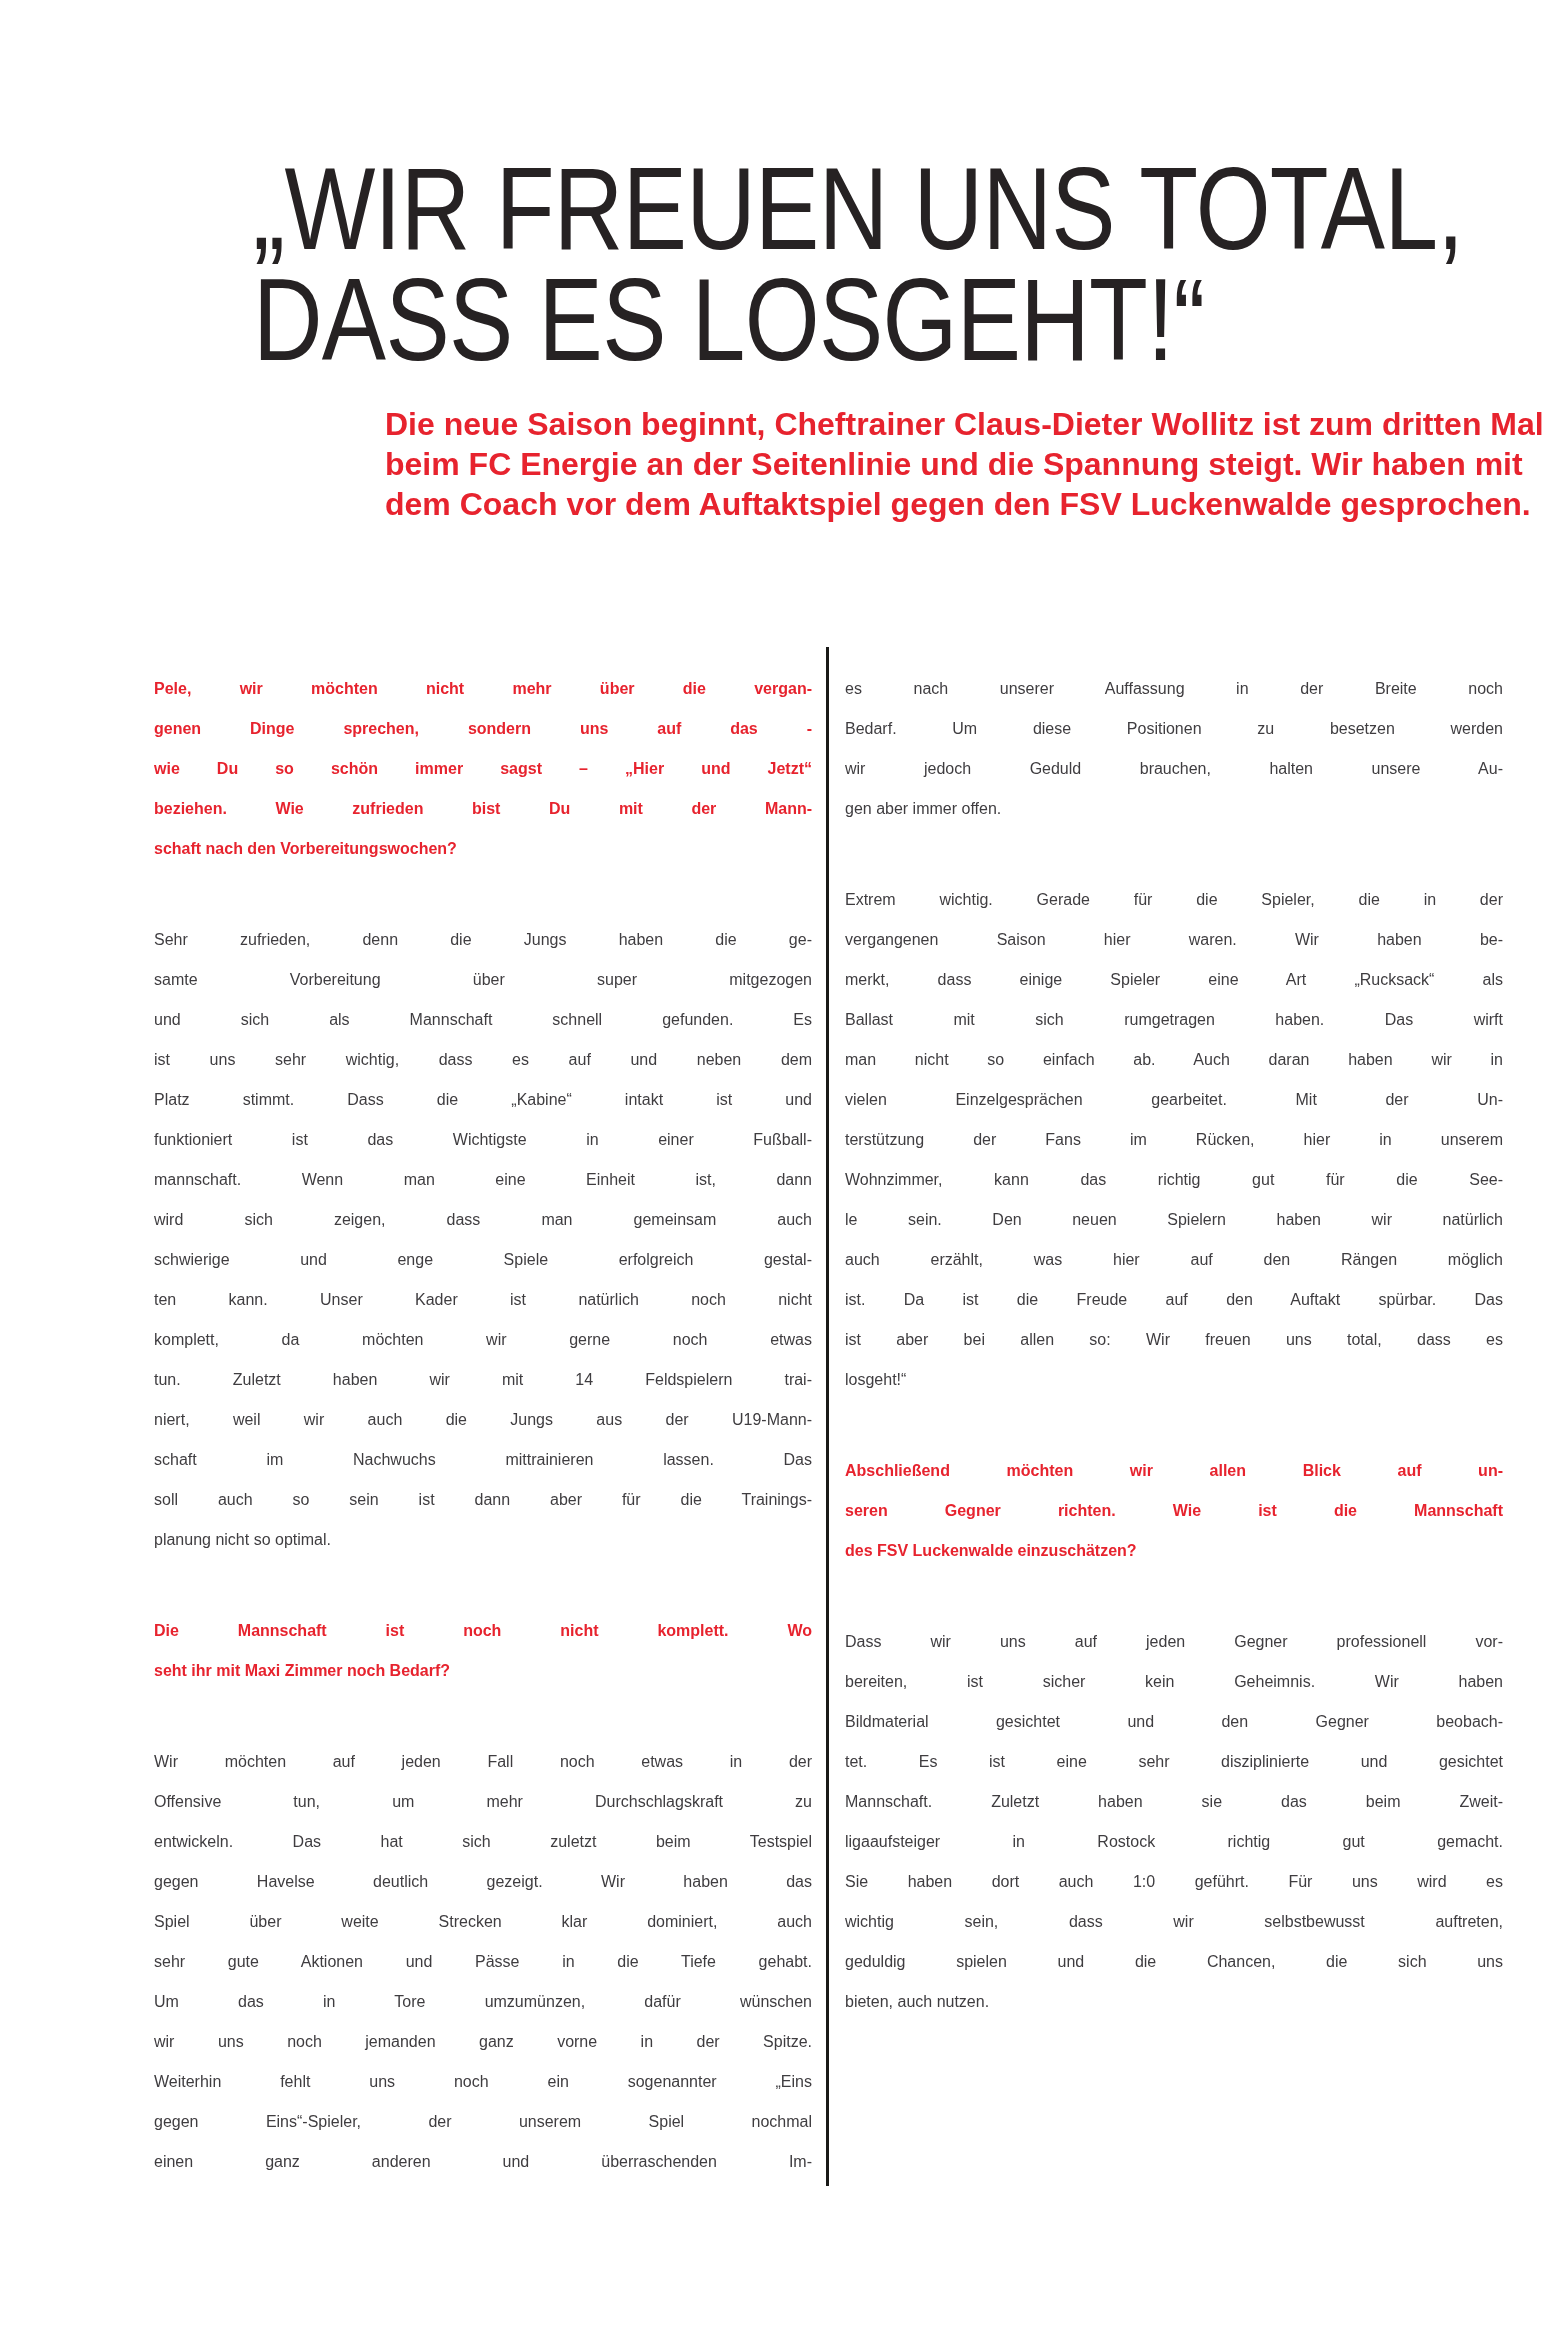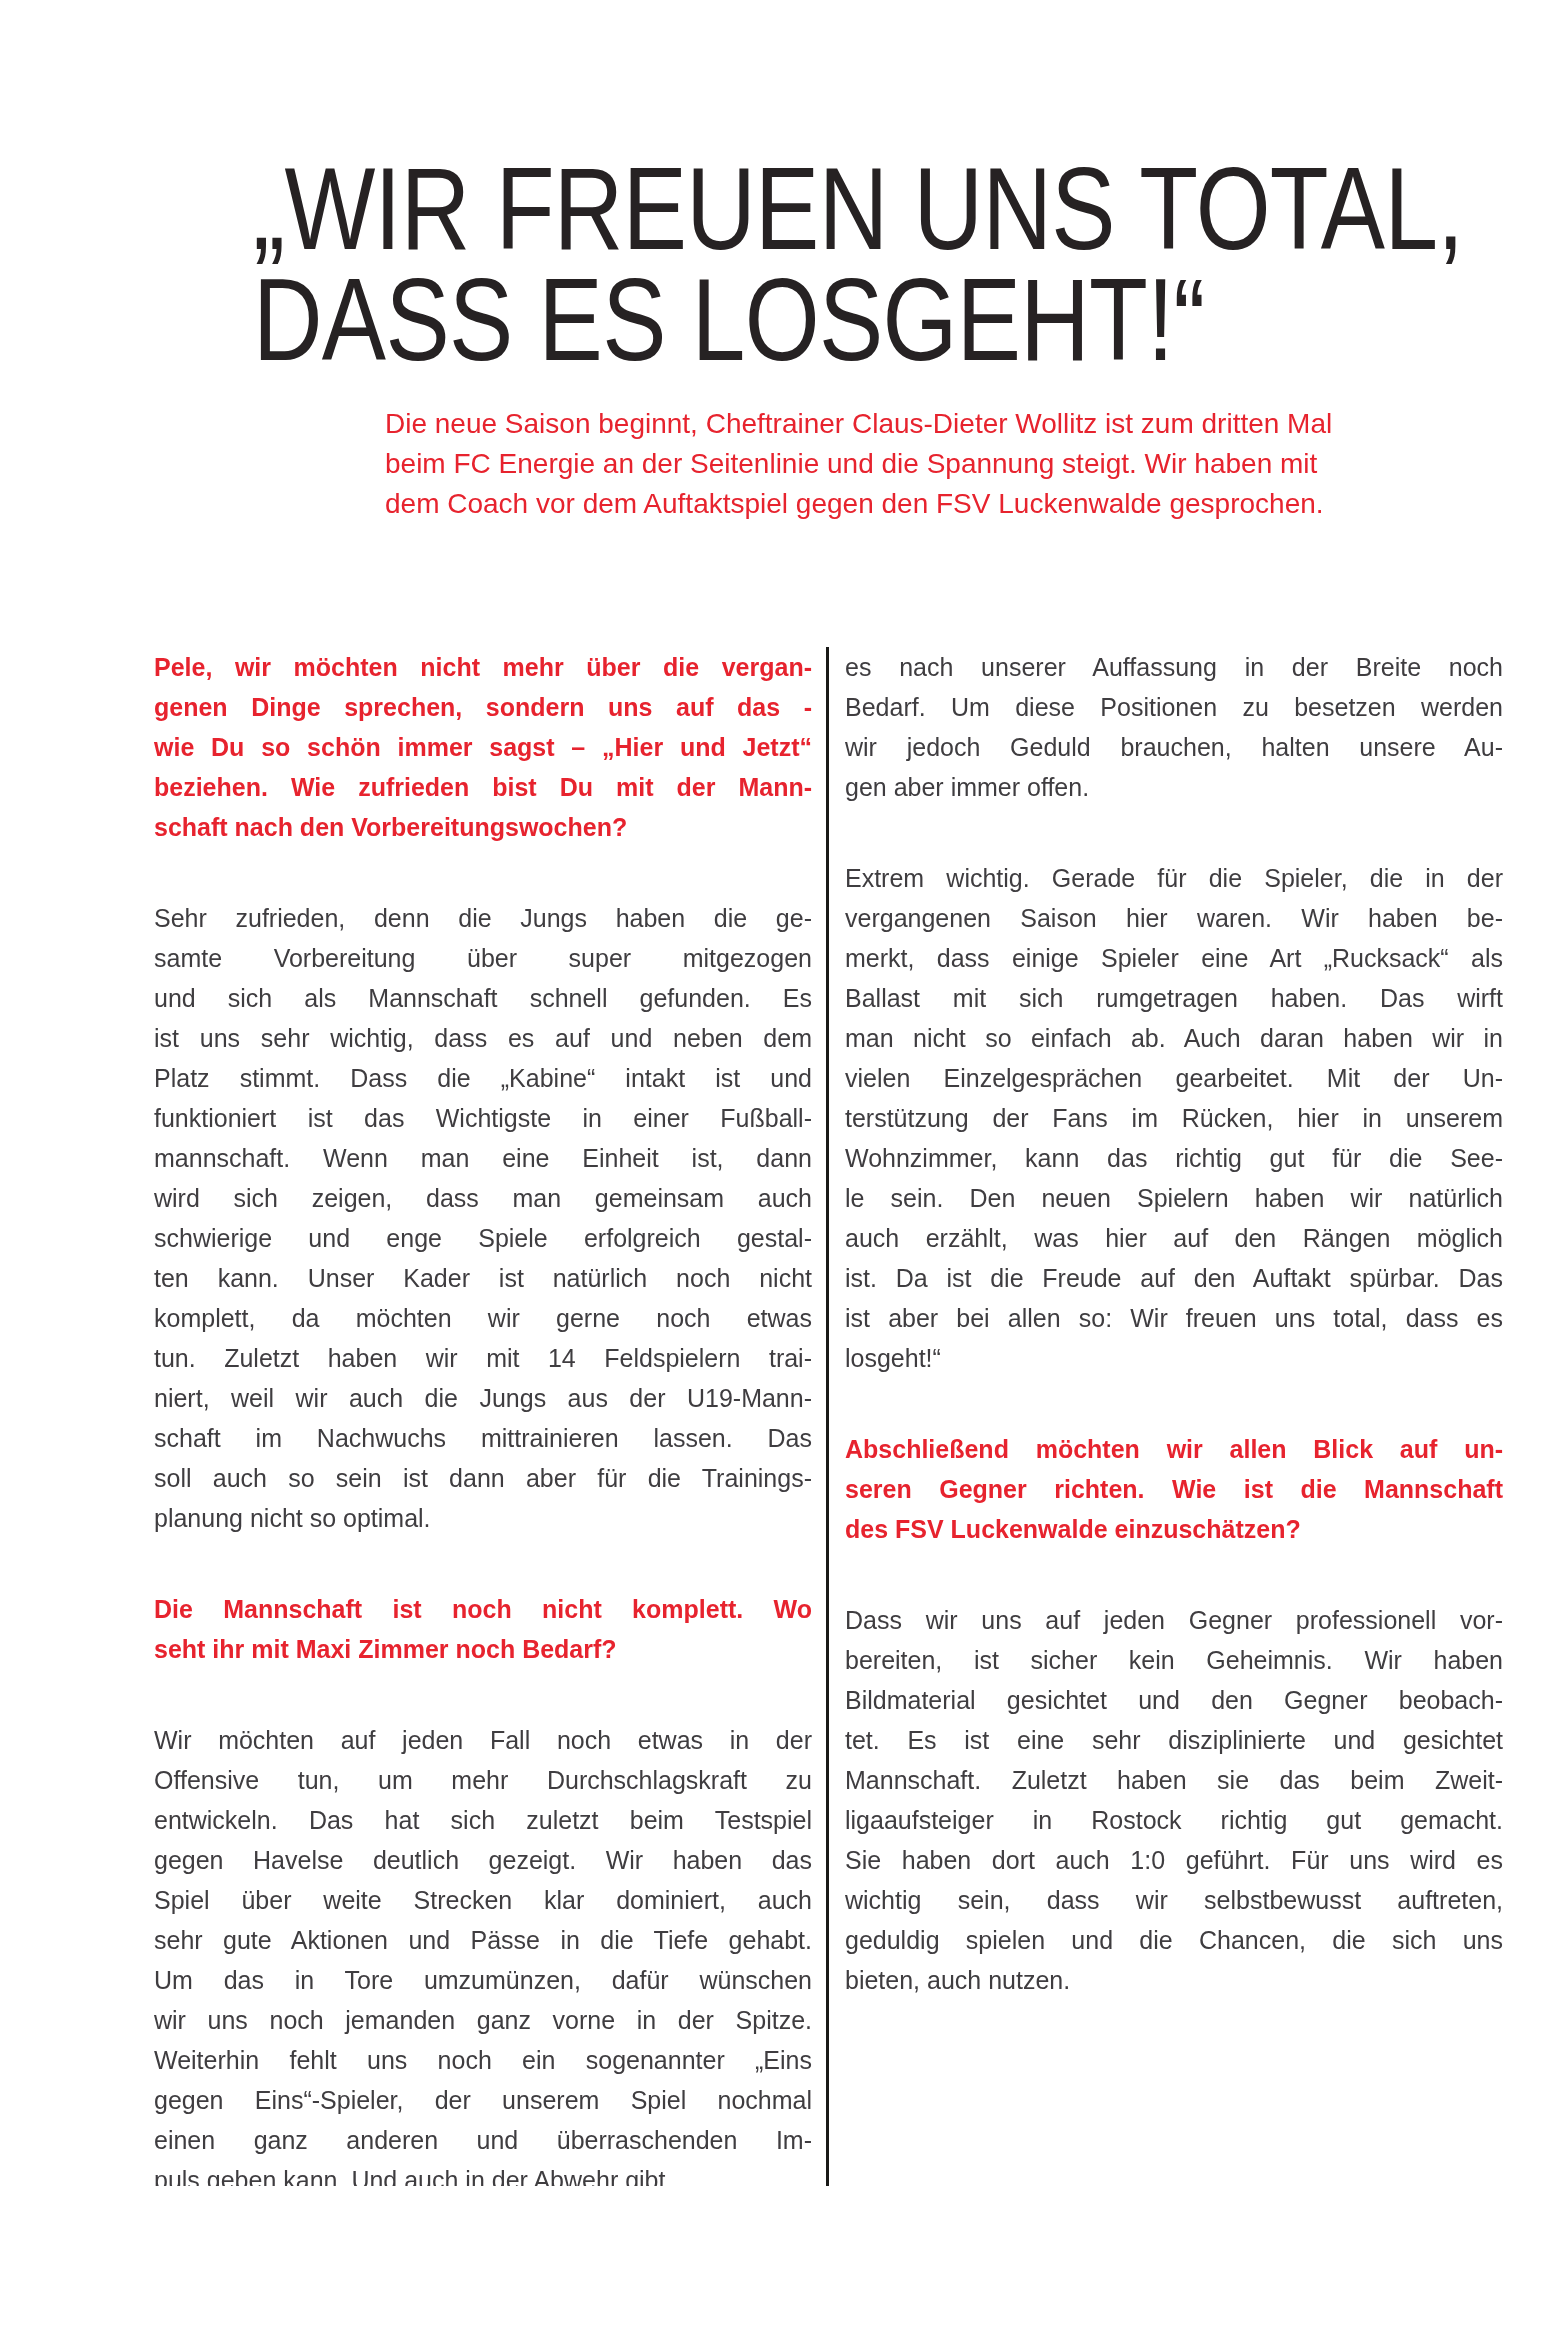--- a/index.html
+++ b/index.html
@@ -19,31 +19,31 @@
     line-height: 111px;
     font-weight: 400;
     letter-spacing: -0.8px;
     white-space: nowrap;
     transform: scaleX(0.83);
     transform-origin: 0 50%;
   }
   
   .deck { position: absolute; left: 337px; top: 404px; color: var(--accent-red, #e7232e); }
   .deck .dline {
-    font-size: 28px;
+    font-size: 32px;
     line-height: 40px;
-    font-weight: 400;
+    font-weight: 700;
     white-space: nowrap;
   }
   
   .col {
     position: absolute;
-    top: 647px;
+    top: 669px;
     width: 658px;
-    font-size: 25px;
+    font-size: 16px;
     line-height: 40px;
     color: var(--body-text, #3f3d40);
   }
   .col-left { left: 106px; }
   .col-right { left: 797px; }
   .block + .block { margin-top: 51px; }
   .block.q { color: var(--accent-red, #e7232e); font-weight: 700; }
   .line { text-align: justify; text-align-last: justify; }
   .line.last { text-align-last: left; }
   

